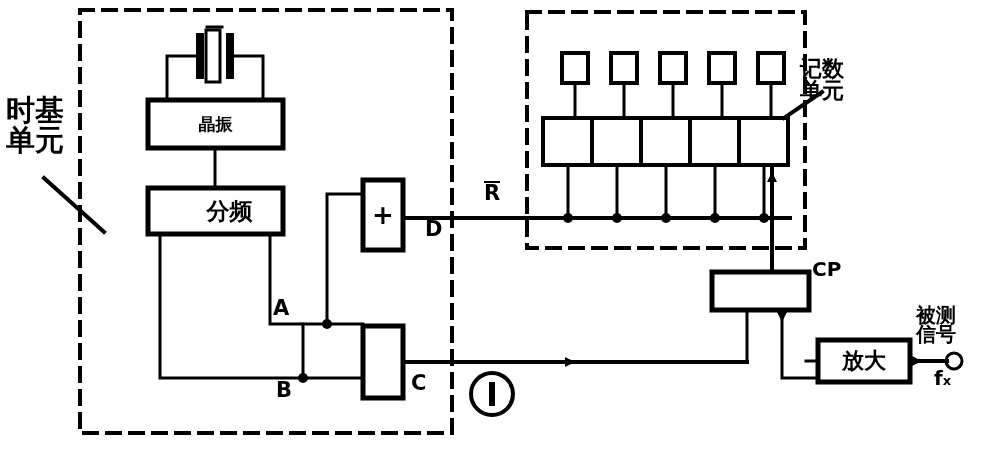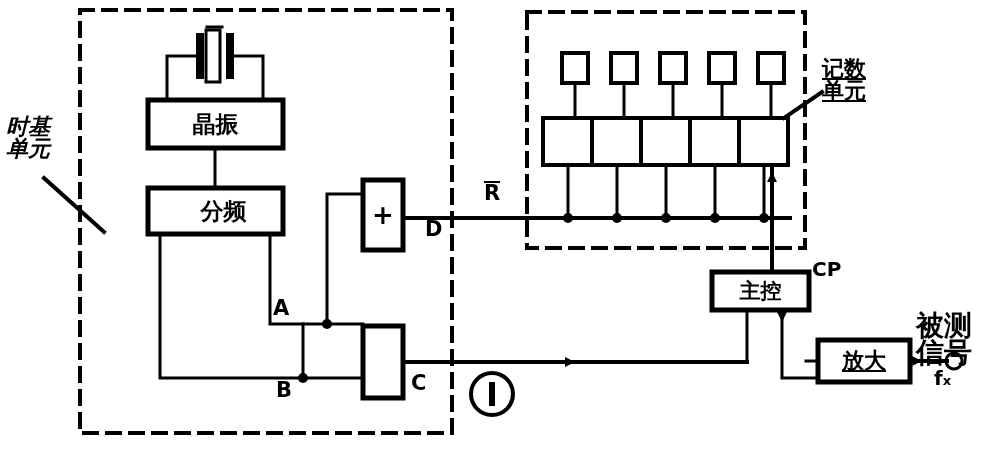--- a/index.html
+++ b/index.html
@@ -133,48 +133,47 @@
       <line x1="910" y1="361" x2="947" y2="361" stroke-width="4"></line>
       <polygon points="922,361 912,356 912,366" fill="#000" stroke="none"></polygon>
       <circle cx="954" cy="361" r="8" stroke-width="3"></circle>
 
       <circle cx="492" cy="394" r="21" stroke-width="4"></circle>
       <rect x="489" y="382" width="6" height="24" fill="#000" stroke="none"></rect>
 
     </g>
   </svg>
 
-  <div class="lbl cn" style="left:6px;top:116px;font-size:22px;font-style:italic;">时基
+  <div class="lbl cn" style="left:6px;top:96px;font-size:29px;">时基
 单元</div>
 
-  <div class="lbl cn" style="left:822px;top:58px;font-size:22px;text-decoration:underline;">记数
+  <div class="lbl cn" style="left:800px;top:58px;font-size:22px;">记数
 单元</div>
 
-  <div class="blklbl cn" style="left:148px;top:100px;width:135px;height:48px;font-size:23px;">晶振</div>
+  <div class="blklbl cn" style="left:148px;top:100px;width:135px;height:48px;font-size:17px;">晶振</div>
 
-  <div class="blklbl cn" style="left:156px;top:188px;width:135px;height:46px;font-size:23px;">分频</div>
+  <div class="blklbl cn" style="left:162px;top:188px;width:135px;height:46px;font-size:23px;">分频</div>
 
   <div class="blklbl" style="left:363px;top:180px;width:40px;height:70px;font-size:26px;">+</div>
 
   <div class="blklbl cn" style="left:363px;top:326px;width:40px;height:72px;font-size:22px;"></div>
 
-  <div class="blklbl cn" style="left:712px;top:272px;width:97px;height:38px;font-size:21px;">主控</div>
 
-  <div class="blklbl cn" style="left:818px;top:340px;width:92px;height:42px;font-size:22px;text-decoration:underline;">放大</div>
+  <div class="blklbl cn" style="left:818px;top:340px;width:92px;height:42px;font-size:22px;">放大</div>
 
   <div class="lbl" style="left:273px;top:298px;font-size:21px;">A</div>
 
   <div class="lbl" style="left:276px;top:380px;font-size:21px;">B</div>
 
   <div class="lbl" style="left:411px;top:373px;font-size:21px;">C</div>
 
   <div class="lbl" style="left:425px;top:219px;font-size:21px;">D</div>
 
   <div class="lbl" style="left:484px;top:183px;font-size:21px;"><span class="ovb">R</span></div>
 
   <div class="lbl" style="left:812px;top:252px;font-size:20px;margin-top:7px;">CP</div>
 
-  <div class="lbl cn" style="left:916px;top:313px;font-size:28px;line-height:0.96;">被测
+  <div class="lbl cn" style="left:916px;top:306px;font-size:20px;line-height:0.96;">被测
 信号</div>
 
   <div class="lbl" style="left:919px;top:368px;font-size:20px;margin-left:15px;">f<span style="font-size:13px;">x</span></div>
 
 </div>
 
 </body></html>

